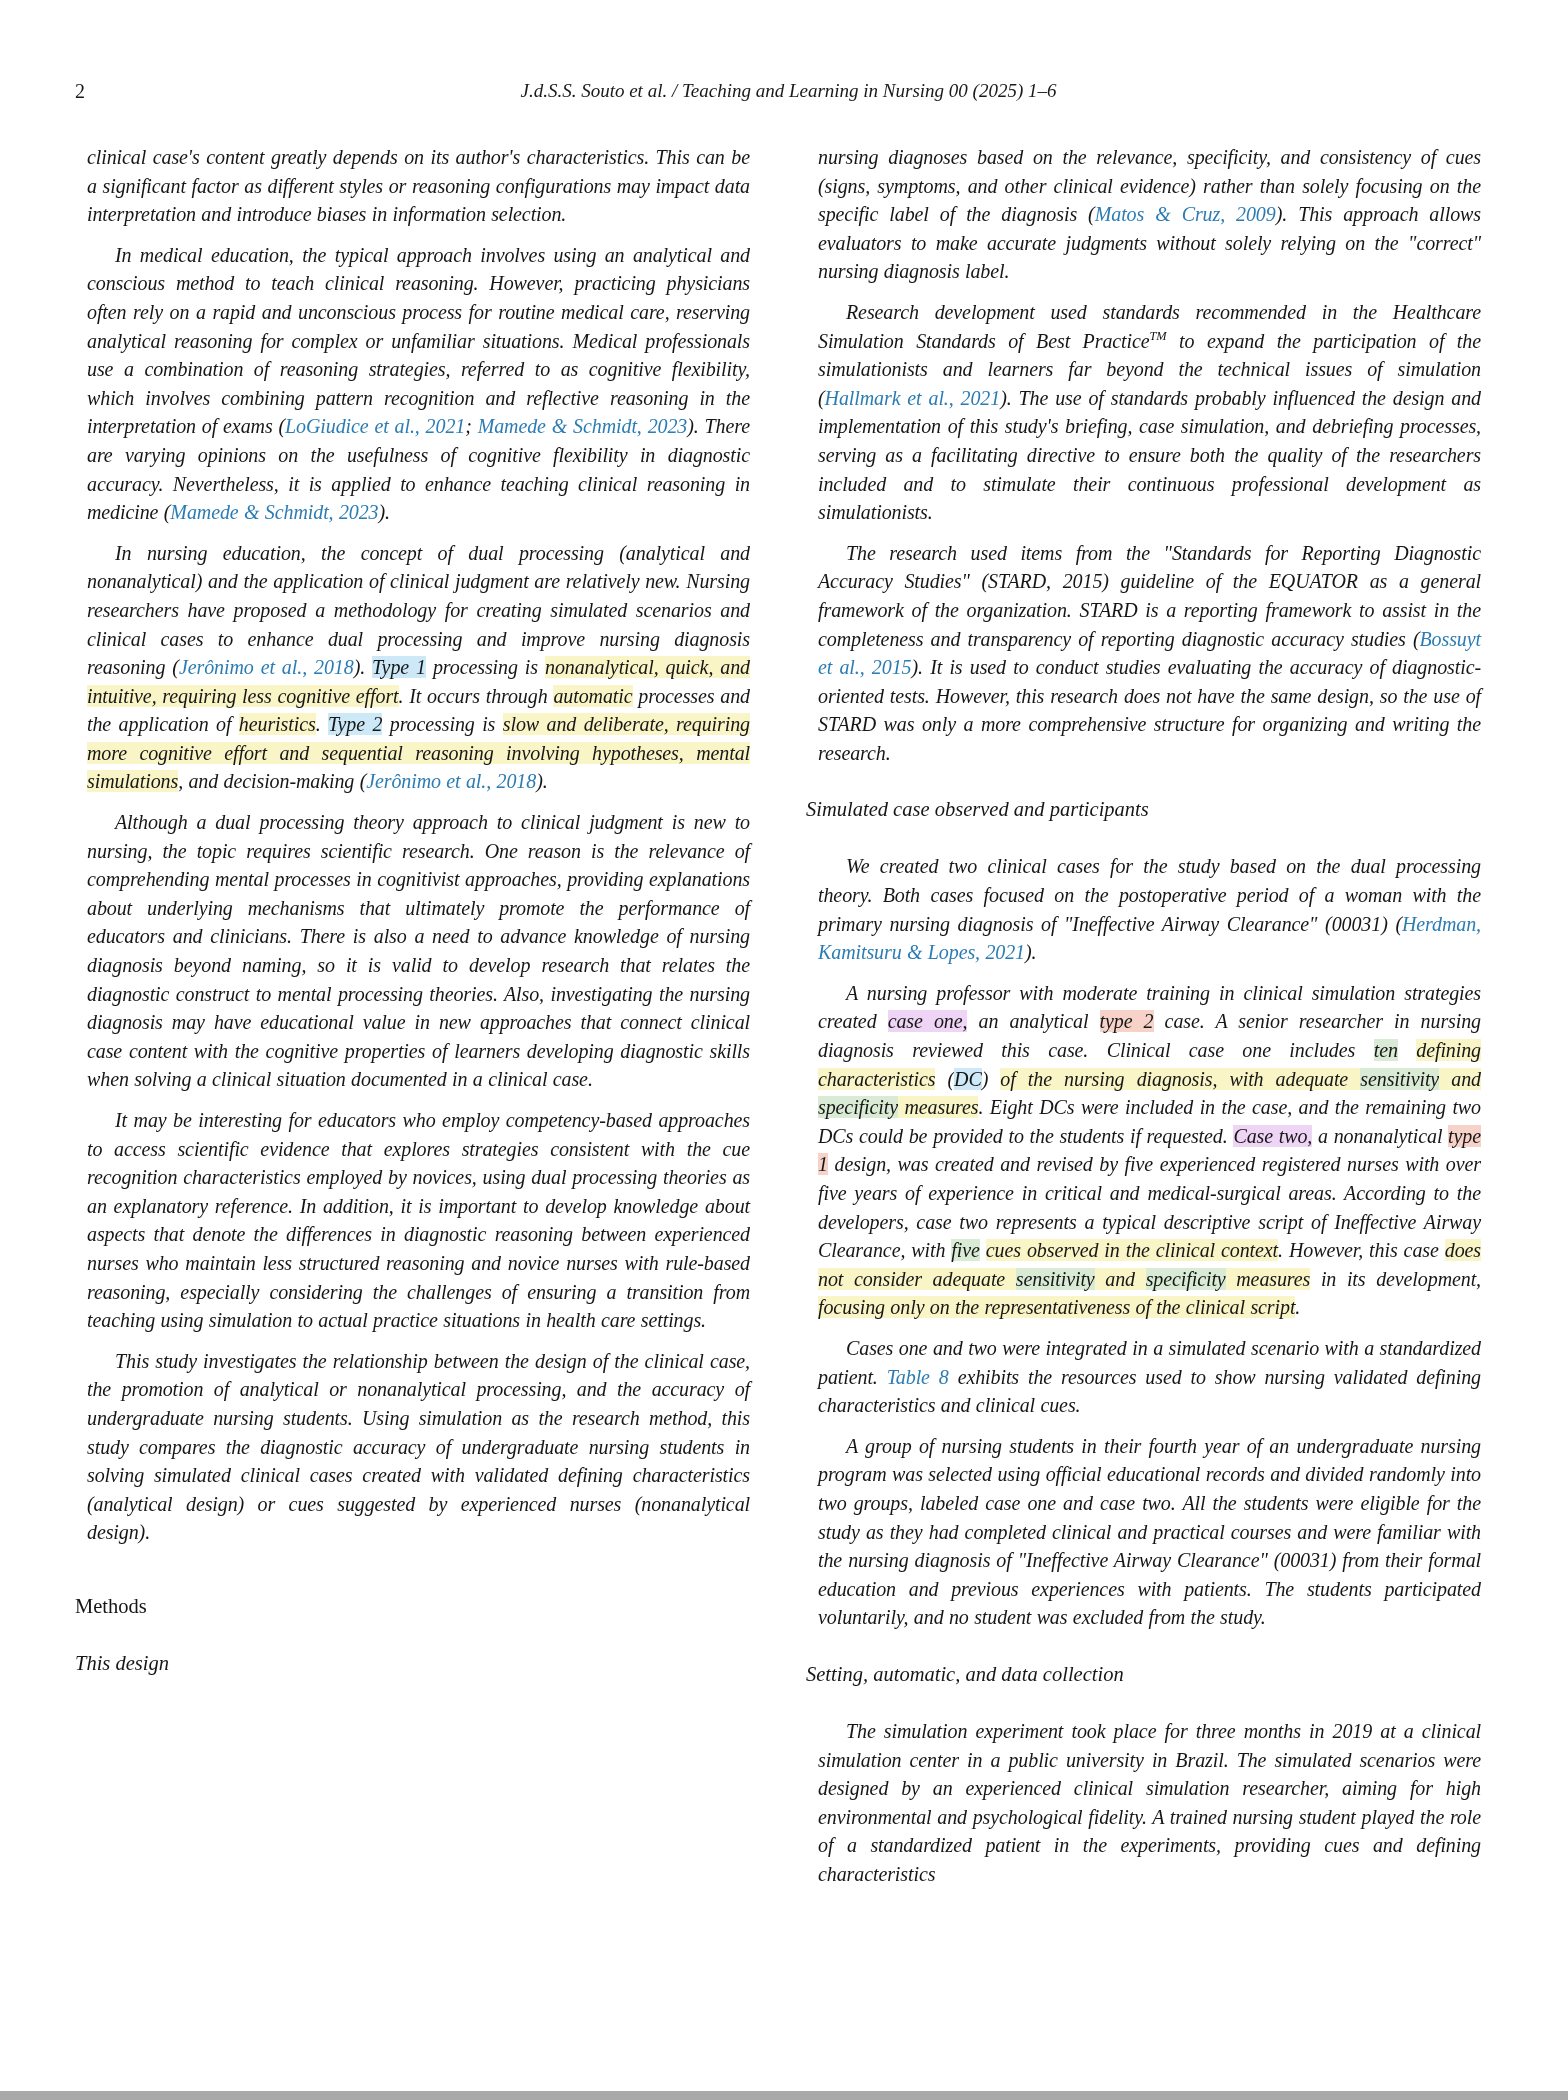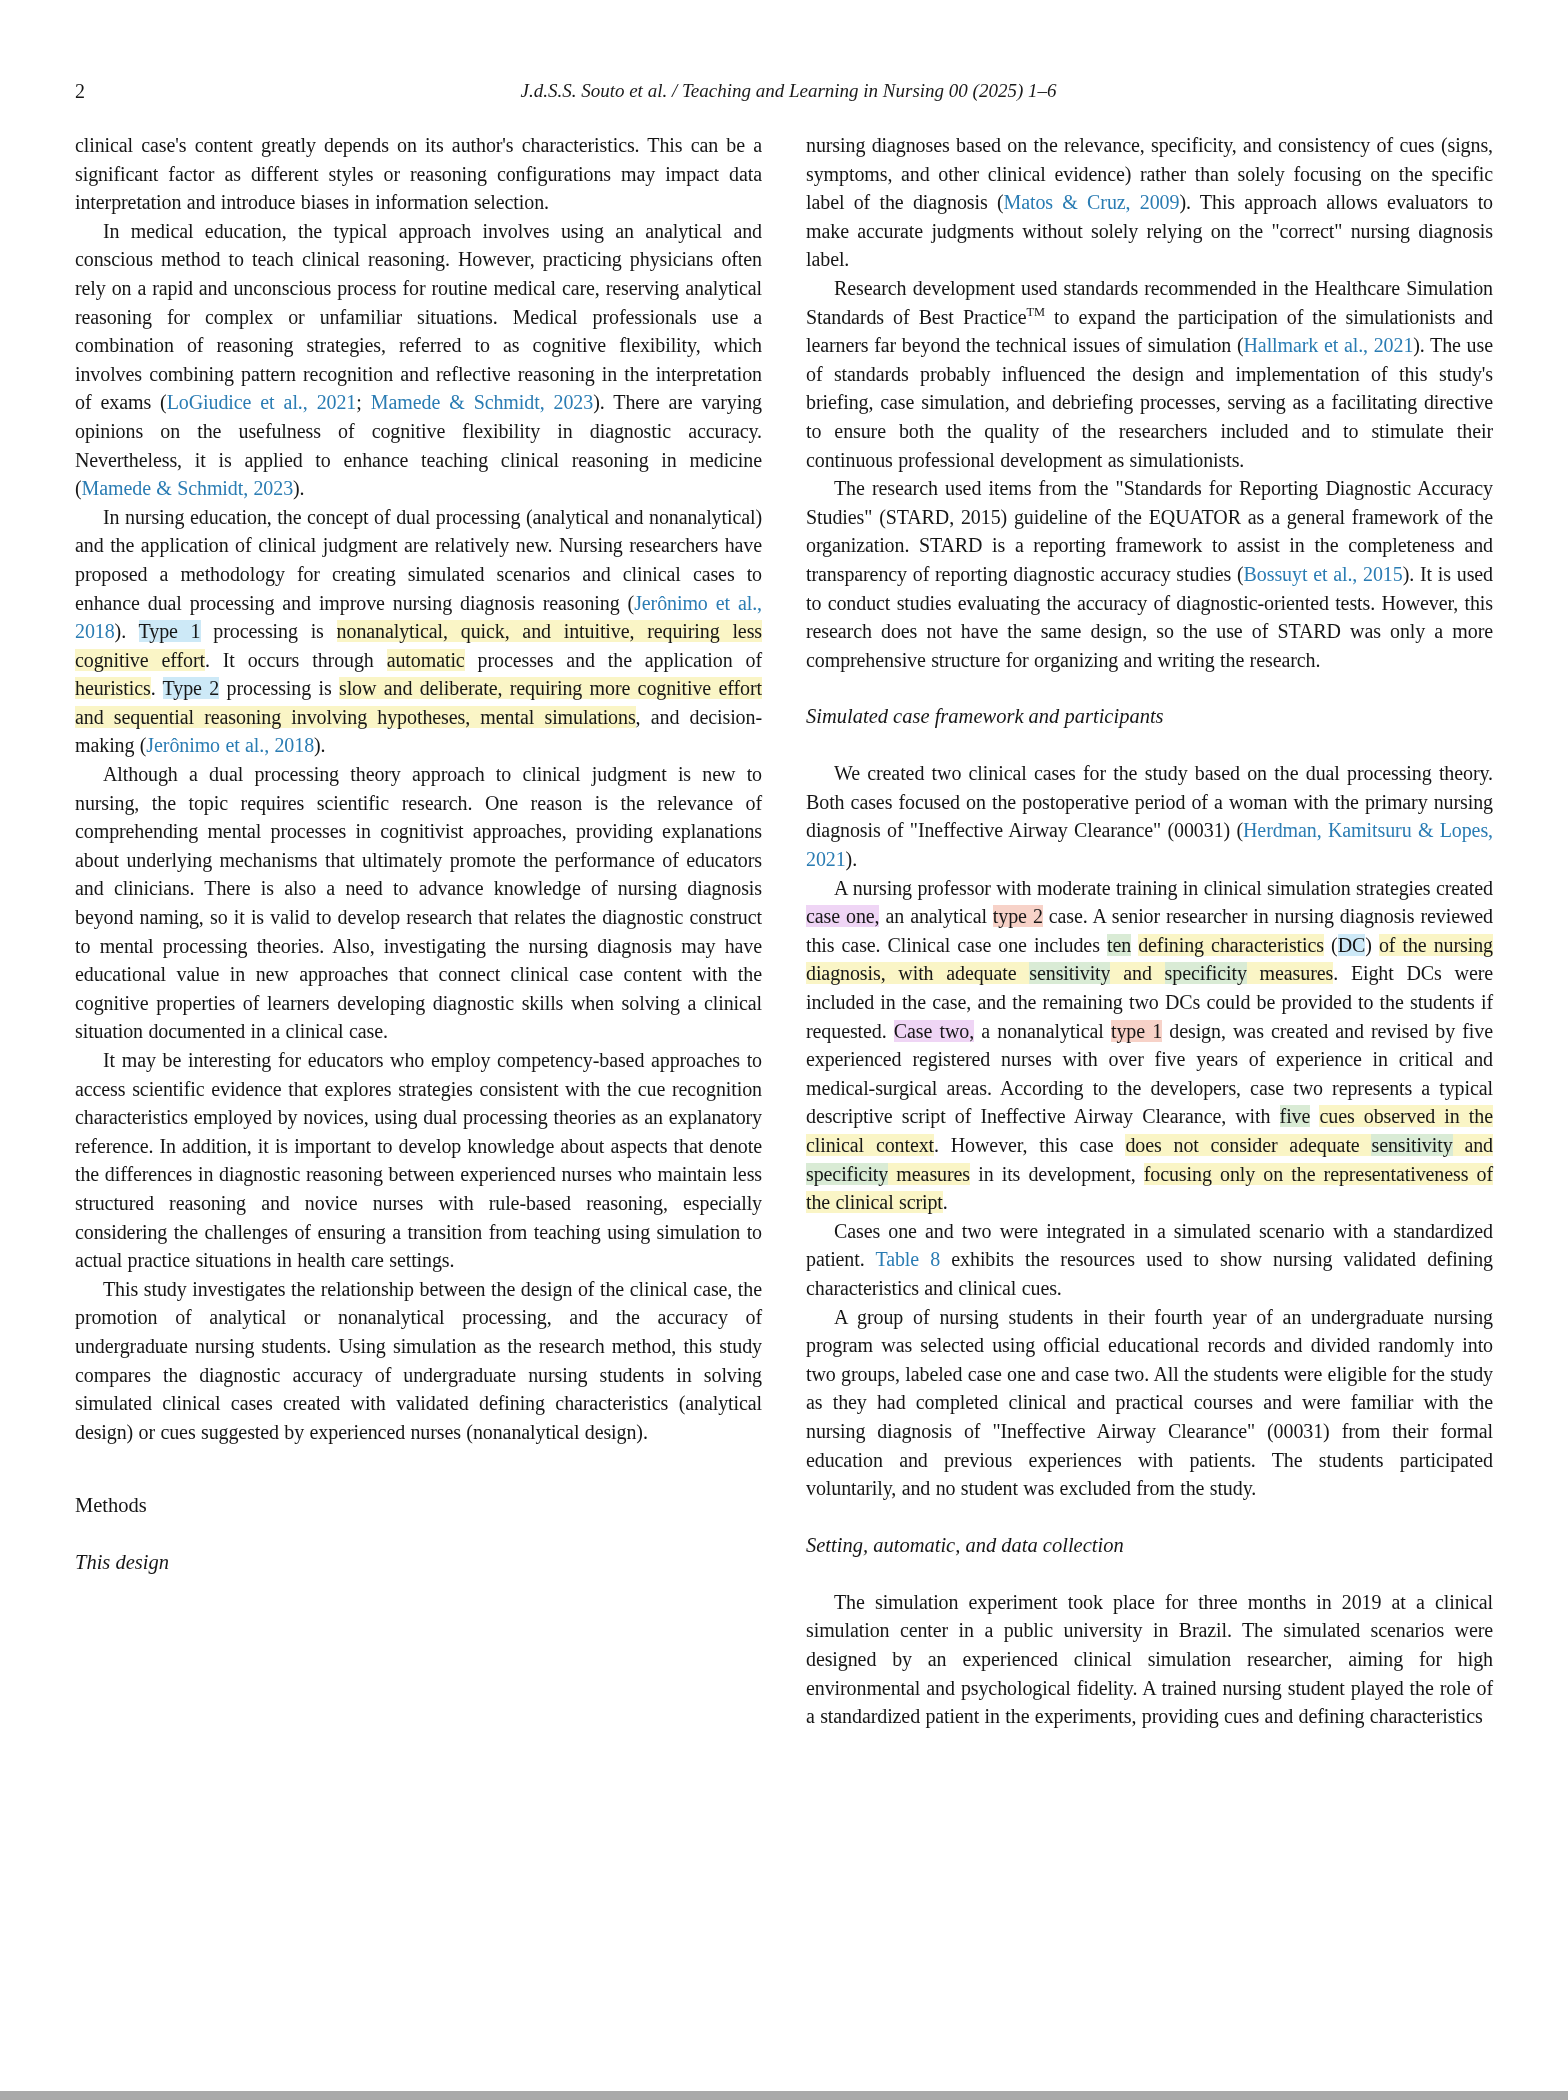--- a/index.html
+++ b/index.html
@@ -4,22 +4,22 @@
 <style>
   html,body{margin:0;padding:0;background:#ffffff;}
   .page{position:relative;width:1568px;height:2100px;background:#fff;overflow:hidden;
         font-family:"Liberation Serif", serif;color:#161616;}
   .header{position:absolute;top:80px;left:0;right:0;height:30px;}
   .page-num{position:absolute;left:75px;top:0;font-size:20px;}
   .running-head{position:absolute;left:0;right:0;top:0;text-align:center;
                 font-style:italic;font-size:19px;color:#1a1a1a;padding-left:9px;}
   .columns{position:absolute;top:131px;left:75px;display:flex;gap:44px;}
   .col{width:687px;}
-  .col p.para{margin:0;text-align:justify;font-size:20px;line-height:28.6px;
-              letter-spacing:-0.1px;word-spacing:0.5px;}
+  .col p.para{margin:12px;text-align:justify;font-size:20px;line-height:28.6px;
+              letter-spacing:-0.1px;word-spacing:0.5px;font-style:italic;}
   .col p.ind{text-indent:28px;}
   .h-bold{font-size:20.5px;font-weight:normal;margin:45px 0 0 0;line-height:29px;}
   .h-italic{font-size:20.5px;font-weight:normal;font-style:italic;margin:28px 0 28px 0;line-height:29px;}
   .link{color:var(--link,#2a7cb3);text-decoration:none;cursor:pointer;}
   .sup{font-size:0.62em;vertical-align:super;line-height:0;}
   .hl-yellow{background:var(--hl_yellow,#faf5c6);}
   .hl-blue{background:var(--hl_blue,#cde9f7);}
   .hl-green{background:var(--hl_green,#d9ebd5);}
   .hl-purple{background:var(--hl_purple,#efd5f5);}
   .hl-red{background:var(--hl_red,#f7d2c8);}
@@ -42,21 +42,21 @@
         <p class="para ind"><span class="">Although a dual processing theory approach to clinical judgment is new to nursing, the topic requires scientific research. One reason is the relevance of comprehending mental processes in cognitivist approaches, providing explanations about underlying mechanisms that ultimately promote the performance of educators and clinicians. There is also a need to advance knowledge of nursing diagnosis beyond naming, so it is valid to develop research that relates the diagnostic construct to mental processing theories. Also, investigating the nursing diagnosis may have educational value in new approaches that connect clinical case content with the cognitive properties of learners developing diagnostic skills when solving a clinical situation documented in a clinical case.</span></p>
         <p class="para ind"><span class="">It may be interesting for educators who employ competency-based approaches to access scientific evidence that explores strategies consistent with the cue recognition characteristics employed by novices, using dual processing theories as an explanatory reference. In addition, it is important to develop knowledge about aspects that denote the differences in diagnostic reasoning between experienced nurses who maintain less structured reasoning and novice nurses with rule-based reasoning, especially considering the challenges of ensuring a transition from teaching using simulation to actual practice situations in health care settings.</span></p>
         <p class="para ind"><span class="">This study investigates the relationship between the design of the clinical case, the promotion of analytical or nonanalytical processing, and the accuracy of undergraduate nursing students. Using simulation as the research method, this study compares the diagnostic accuracy of undergraduate nursing students in solving simulated clinical cases created with validated defining characteristics (analytical design) or cues suggested by experienced nurses (nonanalytical design).</span></p>
         <h2 class="h-bold">Methods</h2>
         <h3 class="h-italic">This design</h3>
       </div>
     <div class="col">
         <p class="para"><span class="">nursing diagnoses based on the relevance, specificity, and consistency of cues (signs, symptoms, and other clinical evidence) rather than solely focusing on the specific label of the diagnosis (</span><a class="link">Matos &amp; Cruz, 2009</a><span class="">). This approach allows evaluators to make accurate judgments without solely relying on the "correct" nursing diagnosis label.</span></p>
         <p class="para ind"><span class="">Research development used standards recommended in the Healthcare Simulation Standards of Best Practice</span><span class=" sup">TM</span><span class=""> to expand the participation of the simulationists and learners far beyond the technical issues of simulation (</span><a class="link">Hallmark et al., 2021</a><span class="">). The use of standards probably influenced the design and implementation of this study's briefing, case simulation, and debriefing processes, serving as a facilitating directive to ensure both the quality of the researchers included and to stimulate their continuous professional development as simulationists.</span></p>
         <p class="para ind"><span class="">The research used items from the "Standards for Reporting Diagnostic Accuracy Studies" (STARD, 2015) guideline of the EQUATOR as a general framework of the organization. STARD is a reporting framework to assist in the completeness and transparency of reporting diagnostic accuracy studies (</span><a class="link">Bossuyt et al., 2015</a><span class="">). It is used to conduct studies evaluating the accuracy of diagnostic-oriented tests. However, this research does not have the same design, so the use of STARD was only a more comprehensive structure for organizing and writing the research.</span></p>
-        <h3 class="h-italic">Simulated case framework and participants</h3>
+        <h3 class="h-italic">Simulated case observed and participants</h3>
         <p class="para ind"><span class="">We created two clinical cases for the study based on the dual processing theory. Both cases focused on the postoperative period of a woman with the primary nursing diagnosis of "Ineffective Airway Clearance" (00031) (</span><a class="link">Herdman, Kamitsuru &amp; Lopes, 2021</a><span class="">).</span></p>
         <p class="para ind"><span class="">A nursing professor with moderate training in clinical simulation strategies created </span><span class="hl-purple">case one,</span><span class=""> an analytical </span><span class="hl-red">type 2</span><span class=""> case. A senior researcher in nursing diagnosis reviewed this case. Clinical case one includes </span><span class="hl-green">ten</span><span class=""> </span><span class="hl-yellow">defining characteristics</span><span class=""> (</span><span class="hl-blue">DC</span><span class="">) </span><span class="hl-yellow">of the nursing diagnosis, with adequate </span><span class="hl-green">sensitivity</span><span class="hl-yellow"> and </span><span class="hl-green">specificity</span><span class="hl-yellow"> measures</span><span class="">. Eight DCs were included in the case, and the remaining two DCs could be provided to the students if requested. </span><span class="hl-purple">Case two,</span><span class=""> a nonanalytical </span><span class="hl-red">type 1</span><span class=""> design, was created and revised by five experienced registered nurses with over five years of experience in critical and medical-surgical areas. According to the developers, case two represents a typical descriptive script of Ineffective Airway Clearance, with </span><span class="hl-green">five</span><span class=""> </span><span class="hl-yellow">cues observed in the clinical context</span><span class="">. However, this case </span><span class="hl-yellow">does not consider adequate </span><span class="hl-green">sensitivity</span><span class="hl-yellow"> and </span><span class="hl-green">specificity</span><span class="hl-yellow"> measures</span><span class=""> in its development, </span><span class="hl-yellow">focusing only on the representativeness of the clinical script</span><span class="">.</span></p>
         <p class="para ind"><span class="">Cases one and two were integrated in a simulated scenario with a standardized patient. </span><a class="link">Table 8</a><span class=""> exhibits the resources used to show nursing validated defining characteristics and clinical cues.</span></p>
         <p class="para ind"><span class="">A group of nursing students in their fourth year of an undergraduate nursing program was selected using official educational records and divided randomly into two groups, labeled case one and case two. All the students were eligible for the study as they had completed clinical and practical courses and were familiar with the nursing diagnosis of "Ineffective Airway Clearance" (00031) from their formal education and previous experiences with patients. The students participated voluntarily, and no student was excluded from the study.</span></p>
         <h3 class="h-italic">Setting, automatic, and data collection</h3>
         <p class="para ind"><span class="">The simulation experiment took place for three months in 2019 at a clinical simulation center in a public university in Brazil. The simulated scenarios were designed by an experienced clinical simulation researcher, aiming for high environmental and psychological fidelity. A trained nursing student played the role of a standardized patient in the experiments, providing cues and defining characteristics</span></p>
       </div>
   </div>
   <div class="bottom-bar"></div>
 </div>

